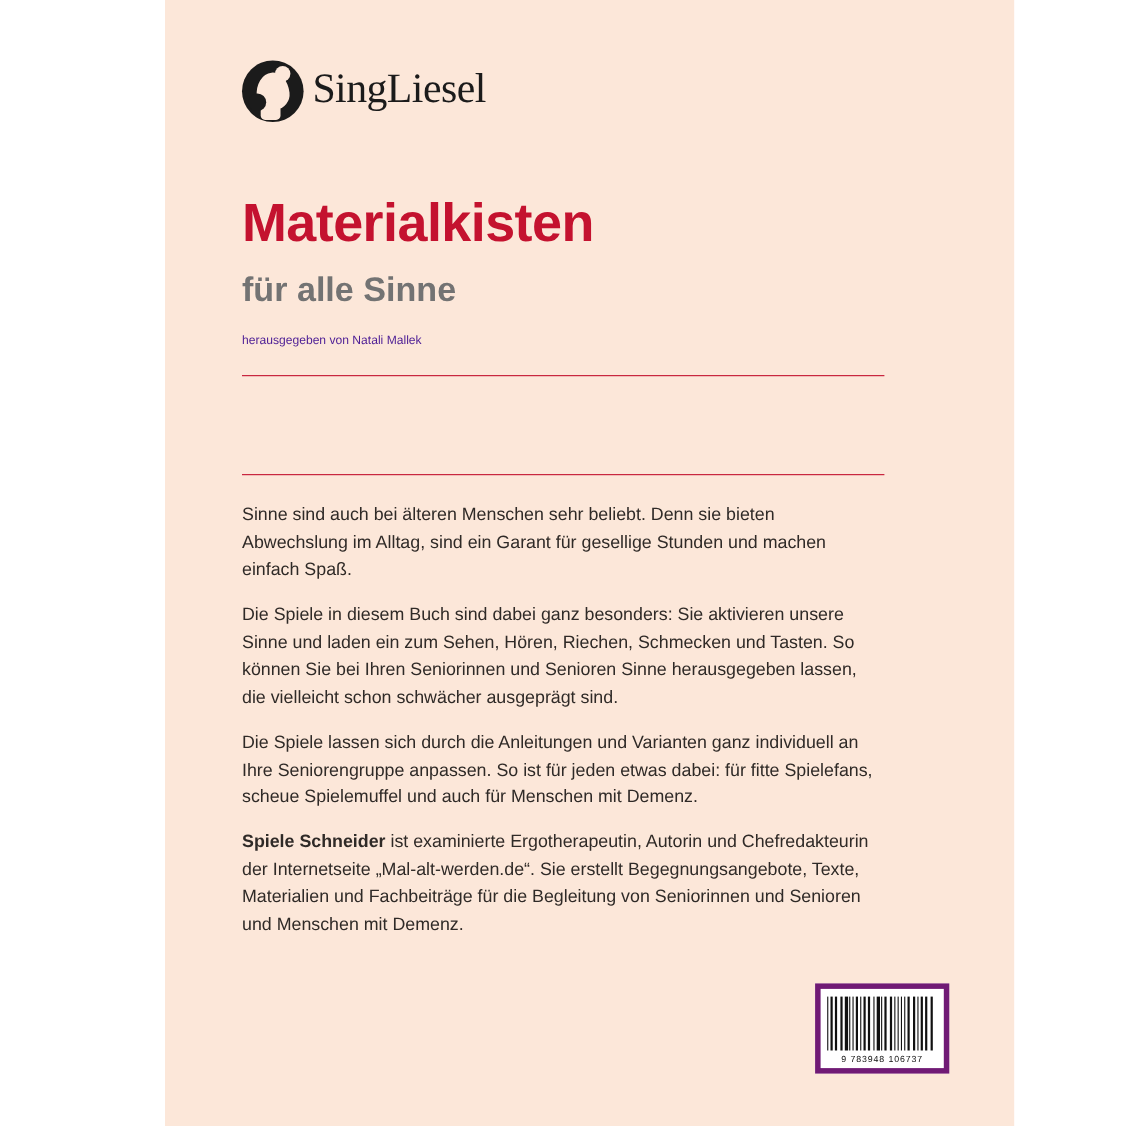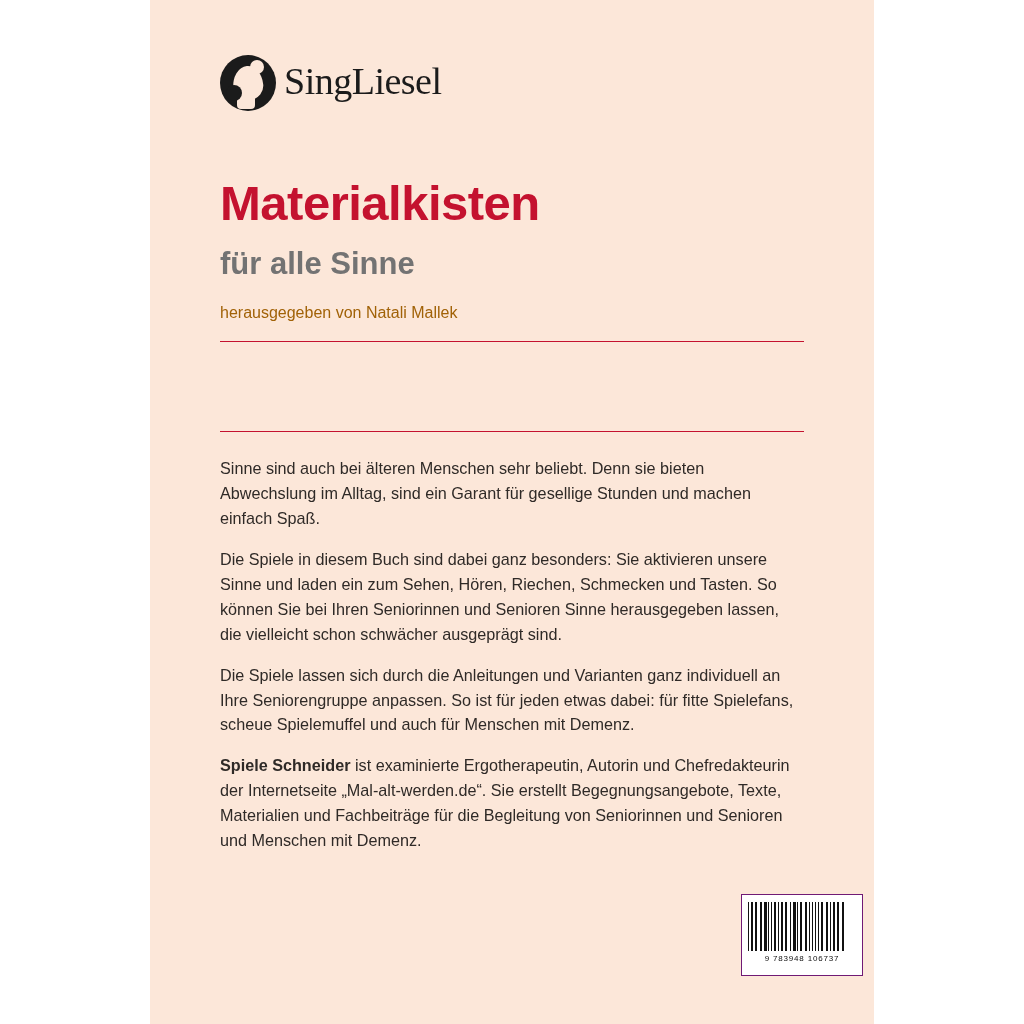--- a/index.html
+++ b/index.html
@@ -13,20 +13,21 @@
     font-family: "Liberation Sans", sans-serif;
     overflow: hidden;
   }
   .page {
     position: absolute;
     left: 150px;
     top: 0;
     width: 724px;
     height: 1024px;
     background: #fce7d9;
+    padding-left: 48px;
   }
   .inner {
     position: absolute;
     left: 70px;
     top: 0;
     width: 584px;
     height: 1024px;
   }
 
   
@@ -110,22 +111,22 @@
     top: 247px;
     font-size: 31px;
     font-weight: bold;
     color: #737373;
     line-height: 1.1;
   }
   .editor {
     position: absolute;
     left: 0;
     top: 304px;
-    font-size: 16px;
-    color: #a16207;
+    font-size: 11px;
+    color: #4c1d95;
     text-align: center;
   }
 
   .rule {
     position: absolute;
     left: 0;
     width: 584px;
     height: 1px;
     background: #c4122f;
   }
@@ -164,21 +165,21 @@
   .author-name { font-weight: bold; }
 
   
   .barcode-box {
     position: absolute;
     left: 521px;
     top: 894px;
     width: 122px;
     height: 82px;
     background: #ffffff;
-    border: 1px solid #701a75;
+    border: 5px solid #701a75;
     box-sizing: border-box;
     padding: 7px 6px 4px 6px;
   }
   .bars {
     height: 49px;
     width: 100%;
     display: flex;
     align-items: stretch;
     gap: 0;
   }

